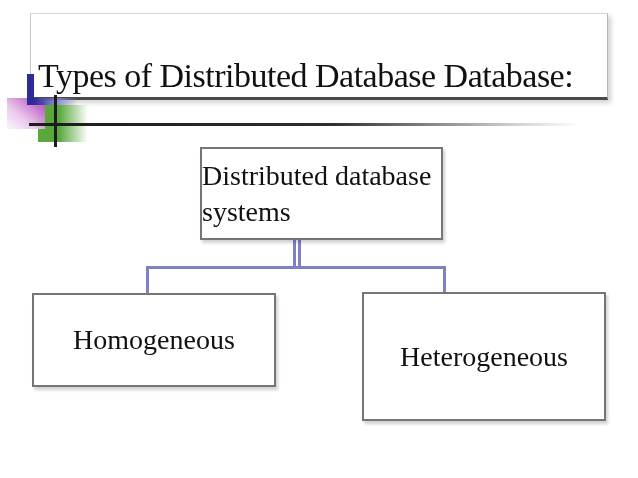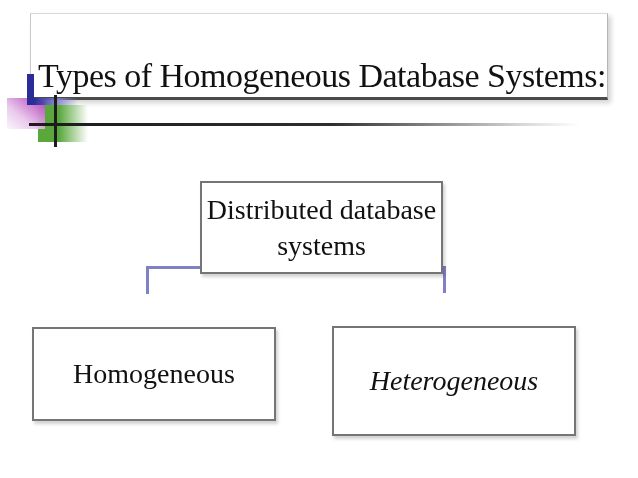--- a/index.html
+++ b/index.html
@@ -109,44 +109,41 @@
   
   .node {
     position: absolute;
     background: #ffffff;
     border: 2px solid var(--node-border, #757575);
     box-shadow: 2px 3px 3px rgba(0,0,0,0.18);
     box-sizing: border-box;
     display: flex;
     align-items: center;
     justify-content: center;
-    text-align: center;
     font-size: 28px;
     line-height: 36px;
     color: var(--text, #111);
-    margin-top: 34px;
   }
   .node-root {
     left: 200px;
     top: 147px;
     width: 243px;
     height: 93px;
   }
   .node-left {
     left: 32px;
     top: 293px;
     width: 244px;
     height: 94px;
   }
   .node-right {
-    left: 332px;
+    left: 362px;
     top: 292px;
     width: 244px;
-    height: 110px;
-    font-style: italic;
+    height: 129px;
   }
 
   
   .conn-stem {
     position: absolute;
     left: 293px;
     top: 240px;
     width: 8px;
     height: 27px;
     border-left: 3px solid var(--connector, #8080c6);
@@ -177,21 +174,21 @@
     height: 27px;
     background: var(--connector, #8080c6);
   }
 </style>
 </head>
 <body>
 
 <div class="slide">
 
   <div class="title-box">
-    <div class="title-text">Types of Homogeneous Database Systems:</div>
+    <div class="title-text">Types of Distributed Database Database:</div>
   </div>
 
   <div class="decor-green"></div>
   <div class="decor-purple"></div>
   <div class="decor-blue-bar"></div>
   <div class="decor-blue-arm"></div>
   <div class="decor-line-v"></div>
   <div class="decor-line-h"></div>
 
   <div class="conn-stem"></div>

